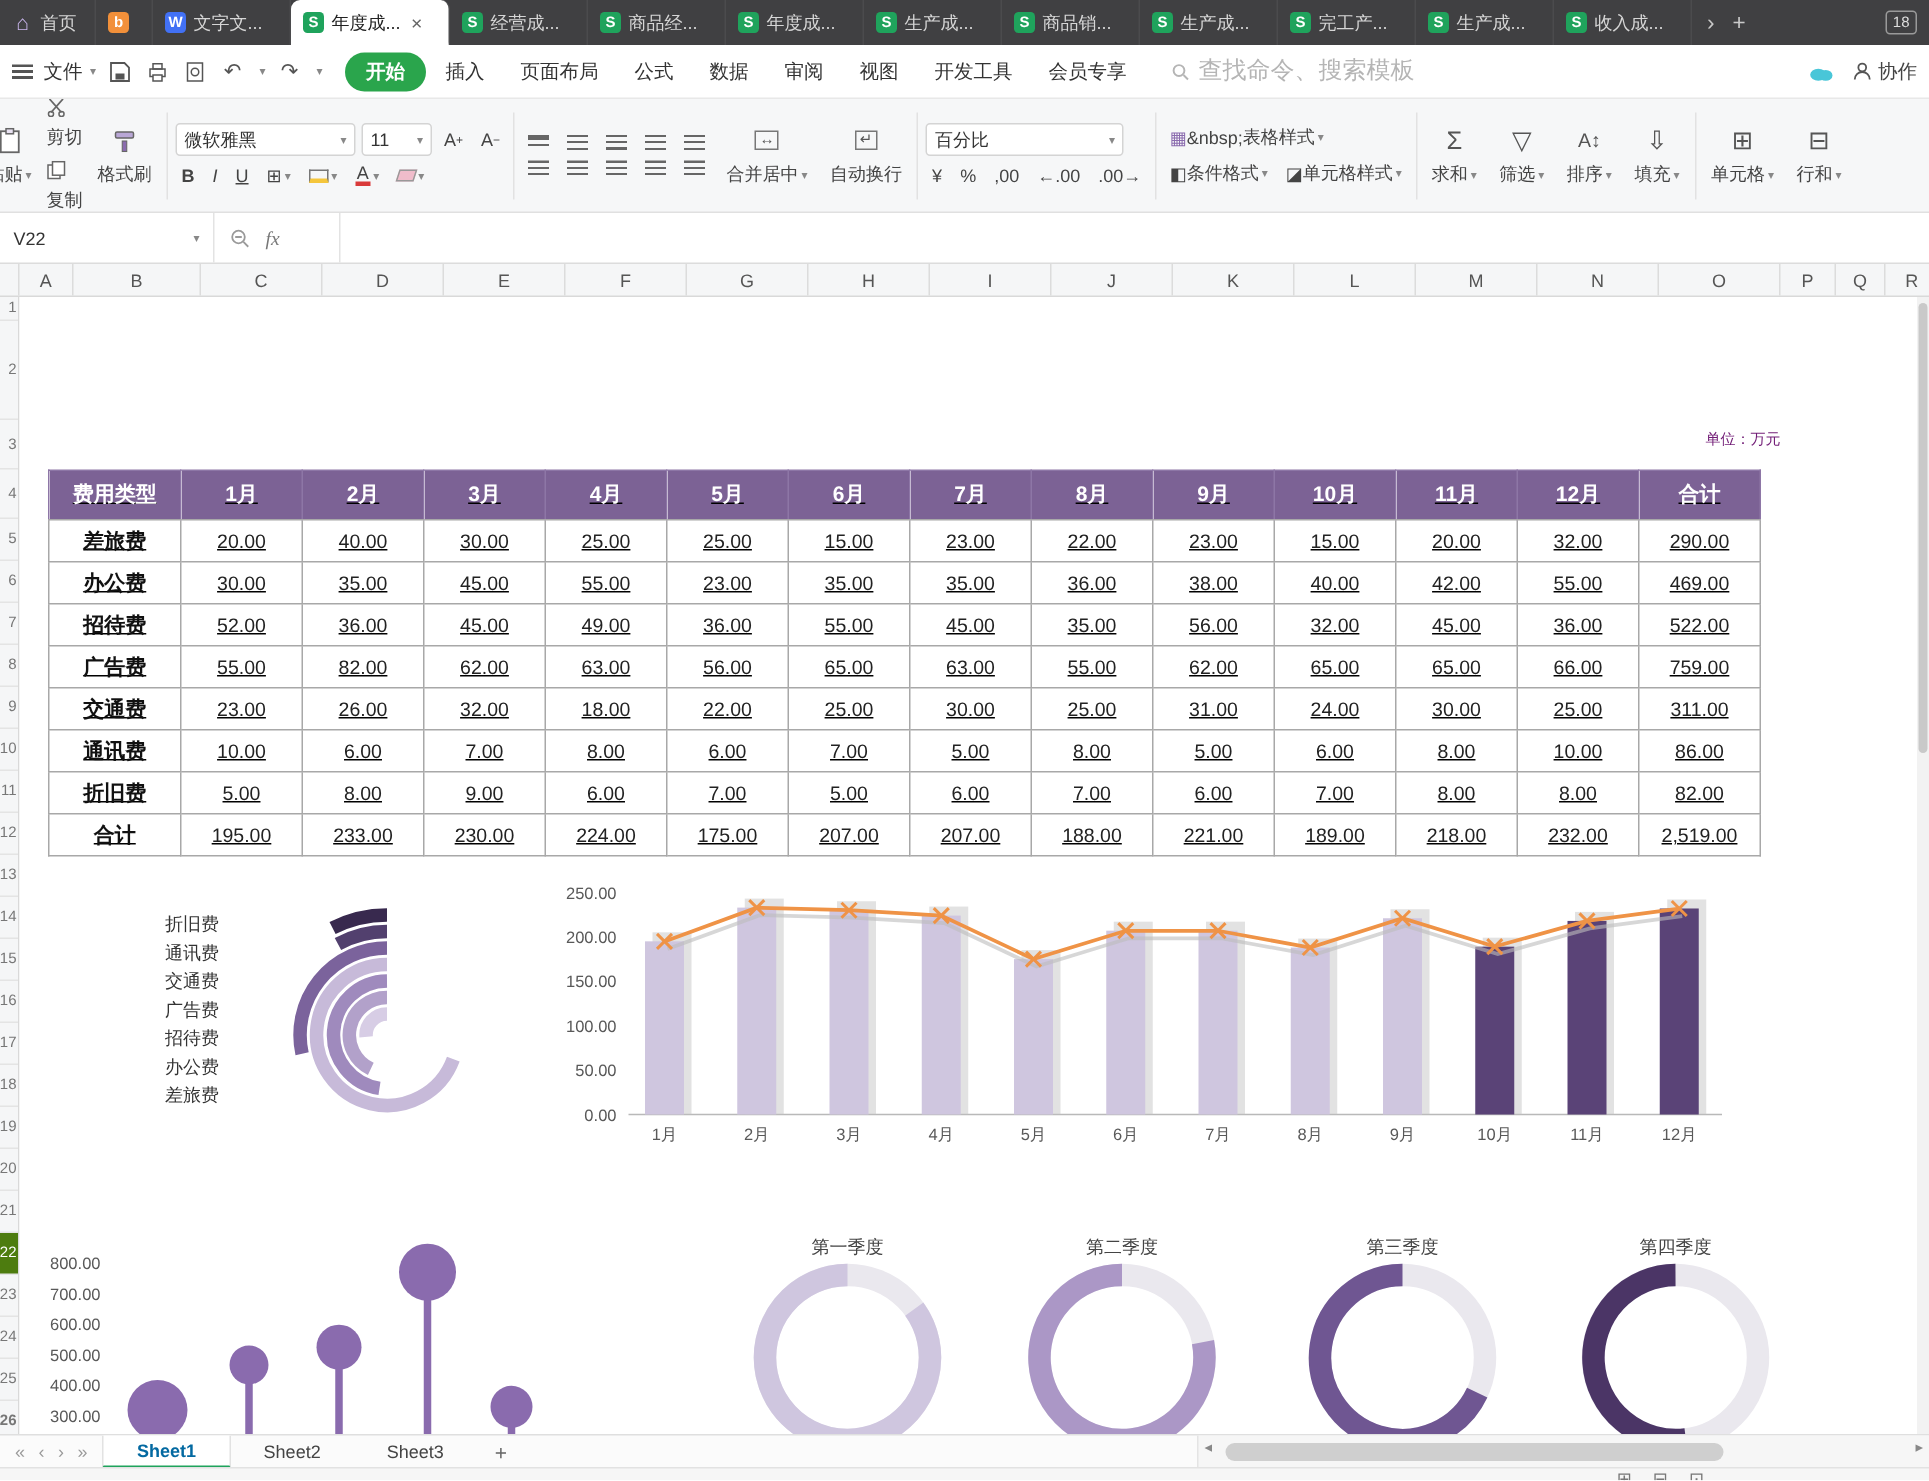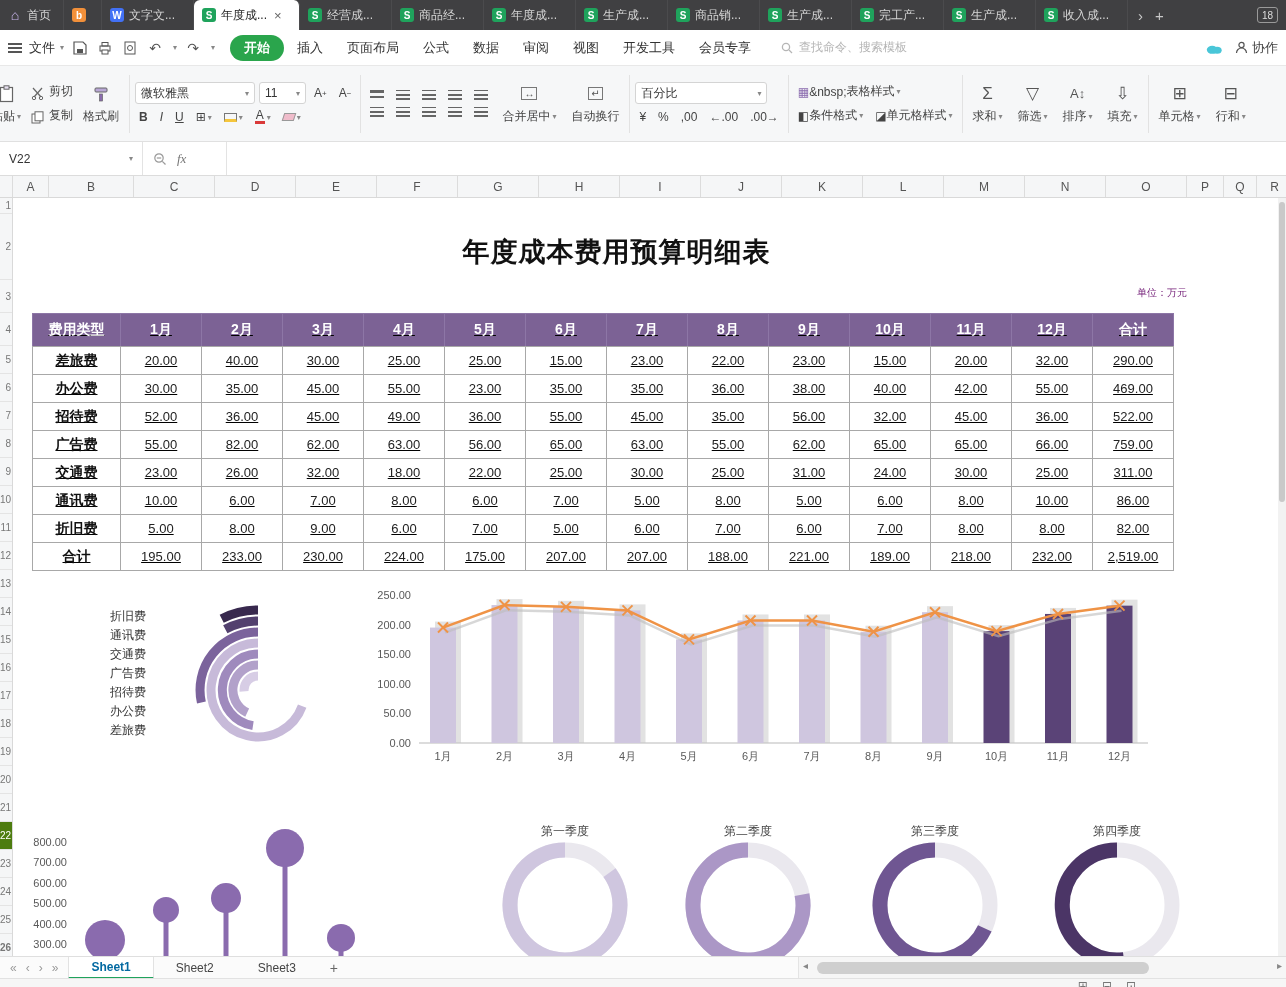--- a/index.html
+++ b/index.html
@@ -23,31 +23,31 @@
 
 
 .menubar{position:absolute;left:0;top:30px;width:100%;height:36px;background:#fff;border-bottom:1px solid #e8e8e8;display:flex;align-items:center;padding:0 8px;gap:7px;}
 .hamburger{width:14px;height:10px;background:repeating-linear-gradient(to bottom,#555 0 2px,transparent 2px 4px);}
 .file-menu{font-size:13px;color:#333;display:flex;align-items:center;gap:3px;}
 .mini-ic{width:18px;height:18px;display:flex;align-items:center;justify-content:center;color:#555;font-size:14px;}
 .caret{font-size:8px;color:#888;margin-left:2px;}
 .menu-tabs{display:flex;align-items:center;gap:2px;margin-left:8px;}
 .mtab{font-size:13px;color:#333;padding:4px 11px;}
 .mtab.active{background:#2aa54c;color:#fff;border-radius:13px;padding:4px 14px;font-weight:bold;}
-.msearch{margin-left:12px;display:flex;align-items:center;gap:6px;color:#b5b5b5;font-size:12px;width:190px;}
+.msearch{margin-left:12px;display:flex;align-items:center;gap:6px;color:#b5b5b5;font-size:16px;width:190px;}
 .mright{margin-left:auto;display:flex;align-items:center;gap:12px;color:#444;font-size:13px;white-space:nowrap;}
 
 
 .ribbon{position:absolute;left:0;top:66px;width:100%;height:76px;background:#f6f7f8;border-bottom:1px solid #e0e0e0;display:flex;align-items:center;padding:4px 0;gap:5px;overflow:hidden;}
 .vsep{width:1px;height:58px;background:#e2e2e2;flex:0 0 auto;}
 .bigbtn{display:flex;flex-direction:column;align-items:center;justify-content:center;gap:3px;font-size:12px;color:#444;padding:2px 5px;flex:0 0 auto;}
 .bigbtn .bic{height:22px;display:flex;align-items:center;justify-content:center;font-size:17px;color:#555;}
 .lblrow{display:flex;align-items:center;}
 .paircol{display:flex;flex-direction:column;gap:7px;font-size:12px;color:#444;flex:0 0 auto;}
-.pairrow{display:flex;align-items:flex-end;gap:5px;}
+.pairrow{display:flex;align-items:flex-start;gap:5px;flex-direction:column;}
 .stack{display:flex;flex-direction:column;gap:5px;flex:0 0 auto;}
 .rrow{display:flex;align-items:center;gap:4px;}
 .combo{border:1px solid #d4d4d4;background:#fff;border-radius:3px;font-size:12px;color:#333;display:flex;align-items:center;justify-content:space-between;padding:1px 5px;height:22px;}
 .tbtn{font-size:12px;color:#444;padding:1px 4px;display:inline-flex;align-items:center;}
 .tbtn sup{font-size:8px;}
 .icbars{width:14px;height:10px;background:repeating-linear-gradient(to bottom,#666 0 1.4px,transparent 1.4px 4.2px);display:inline-block;}
 .va-t{border-top:2px solid #666;}
 .va-b{border-bottom:2px solid #666;}
 .ic-fill{width:13px;height:9px;border:1px solid #777;border-bottom:3px solid #f5c63c;display:inline-block;}
 .ic-fontcolor{font-size:12px;color:#444;border-bottom:3px solid #d93a3a;line-height:11px;display:inline-block;padding:0 1px;}
@@ -495,21 +495,20 @@
       <div class="rowhead" style="height: 28px;">20</div>
       <div class="rowhead" style="height: 28px;">21</div>
       <div class="rowhead sel" style="height: 28px;">22</div>
       <div class="rowhead" style="height: 28px;">23</div>
       <div class="rowhead" style="height: 28px;">24</div>
       <div class="rowhead" style="height: 28px;">25</div>
       <div class="rowhead" style="height: 28px; font-weight: bold;">26</div>
     </div>
 
   <div class="canvas">
-    <div class="doc-title">年度成本费用预算明细表</div>
     <div class="unit">单位：万元</div>
     <table class="budget">
       <colgroup id="bt-cols">
           <col style="width: 88px;">
           <col style="width: 81px;">
           <col style="width: 81px;">
           <col style="width: 81px;">
           <col style="width: 81px;">
           <col style="width: 81px;">
           <col style="width: 81px;">

